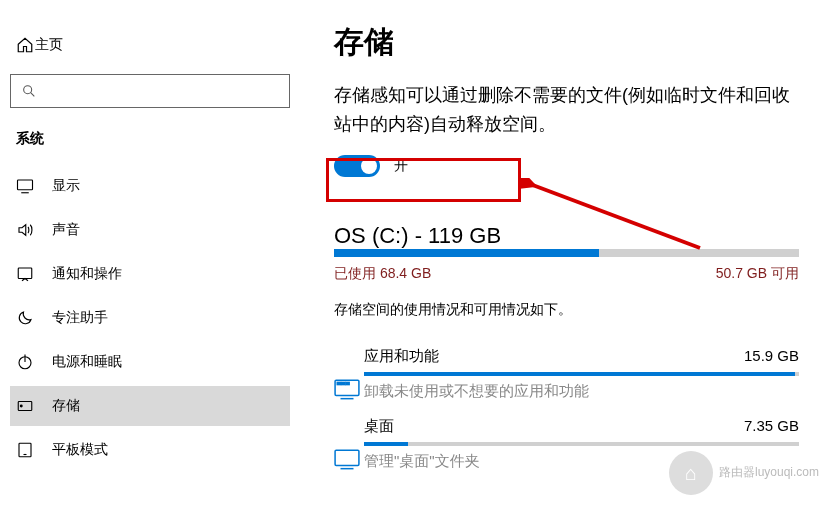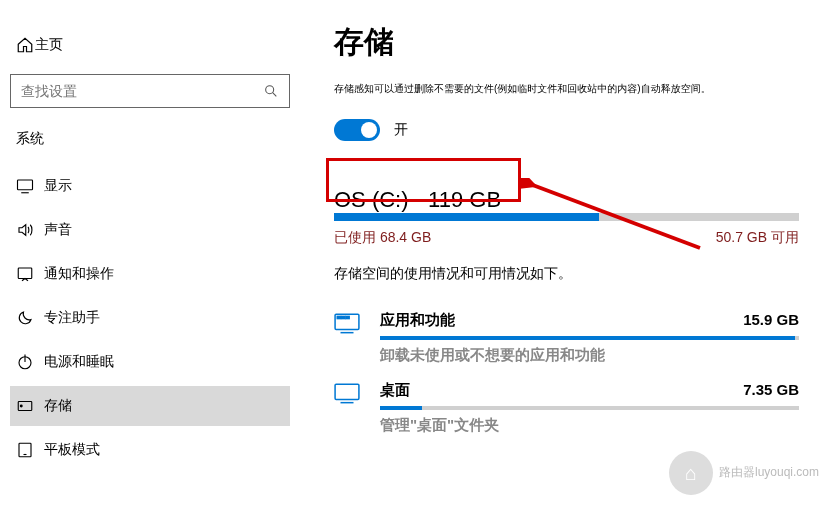--- a/index.html
+++ b/index.html
@@ -38,47 +38,47 @@
 .search-box input {
   flex: 1;
   border: none;
   outline: none;
   font-size: 14px;
   font-family: inherit;
   color: #666;
 }
 .search-icon { width: 16px; height: 16px; color: #555; }
 .category-header {
-  font-weight: 400;
+  font-weight: 700;
   font-size: 14px;
   padding: 4px 6px 16px 6px;
 }
 .nav-item {
   display: flex;
   align-items: center;
-  gap: 10px;
+  gap: 18px;
   padding: 11px 6px;
   margin: 2px 0;
   cursor: pointer;
 }
 .nav-item.active { background: #d9d9d9; }
 .main {
   flex: 1;
   padding: 22px 30px 10px 34px;
   overflow: hidden;
 }
 .page-title {
   font-size: 30px;
   font-weight: 600;
   margin-bottom: 18px;
 }
 .description {
-  font-size: 10px;
+  font-size: 18px;
   line-height: 1.6;
-  margin-bottom: 22px;
+  margin-bottom: 16px;
 }
 .toggle-row { display: flex; align-items: center; gap: 14px; margin-bottom: 18px; }
 .toggle {
   width: 46px;
   height: 22px;
   border-radius: 11px;
   background: #0078d4;
   position: relative;
   cursor: pointer;
 }
@@ -127,25 +127,24 @@
 }
 .progress-fill {
   position: absolute;
   left: 0; top: 0; bottom: 0;
   background: #0078d4;
 }
 .usage-row { display: flex; justify-content: space-between; font-size: 14px; color: #7f1d1d; margin-bottom: 18px; }
 .usage-desc { font-size: 14px; margin-bottom: 20px; }
 .category-item {
   display: flex;
-  align-items: flex-start;
-  gap: 20px;
+  align-items: flex-end;
+  gap: 4px;
   padding: 8px 0;
   cursor: pointer;
-  font-weight: bold;
 }
 .cat-icon { width: 26px; height: 22px; flex-shrink: 0; margin-top: 2px; }
 .cat-body { flex: 1; }
 .cat-head { display: flex; justify-content: space-between; font-size: 15px; margin-bottom: 6px; }
 .cat-bar { height: 4px; background: #d0d0d0; position: relative; margin-bottom: 6px; }
 .cat-bar-fill { position: absolute; left: 0; top: 0; bottom: 0; background: #0078d4; }
 .cat-sub { font-size: 15px; color: #888; }
 .watermark {
   position: absolute;
   right: 10px;
@@ -174,21 +173,20 @@
 
 <div class="container">
   <div class="sidebar">
     <div class="home-row">
       <svg class="icon-svg" viewBox="0 0 24 24" fill="none" stroke="currentColor" stroke-width="1.6">
           <path d="M3 11 L12 3 L21 11 V21 H14 V14 H10 V21 H3 Z"></path>
         </svg>
       <span>主页</span>
     </div>
     <div class="search-box">
-      <input type="text" placeholder="查找设置" style="">
       <svg class="search-icon" viewBox="0 0 24 24" fill="none" stroke="currentColor" stroke-width="1.6">
           <circle cx="10" cy="10" r="6"></circle>
           <line x1="20" y1="20" x2="14.5" y2="14.5"></line>
         </svg>
     </div>
     <div class="category-header">系统</div>
 
     <div class="nav-item">
       <svg class="icon-svg" viewBox="0 0 24 24" fill="none" stroke="currentColor" stroke-width="1.5">
           <rect x="2" y="4" width="20" height="13" rx="1"></rect>

